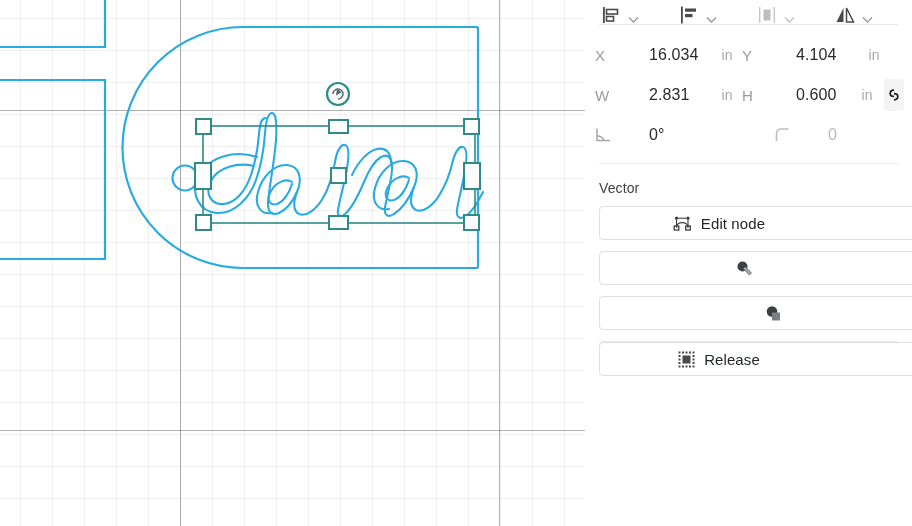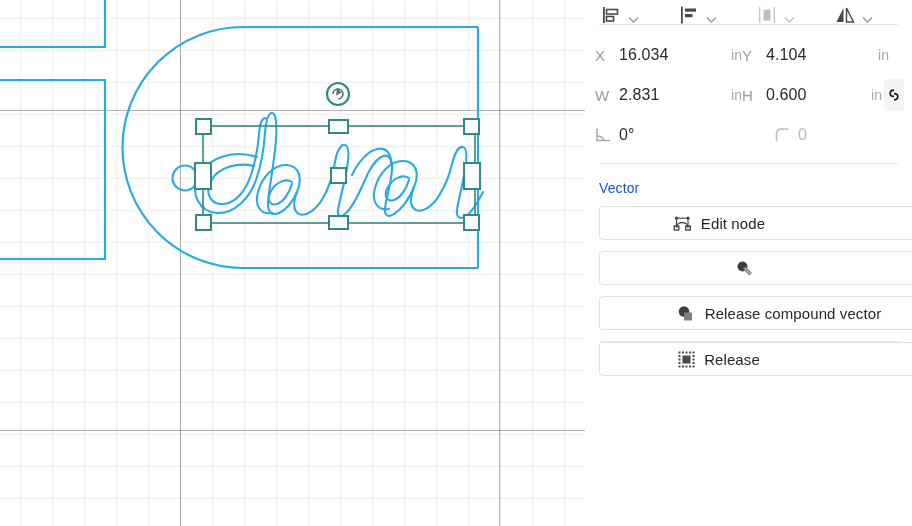--- a/index.html
+++ b/index.html
@@ -141,45 +141,46 @@
     font-size: 15px;
     line-height: 1;
   }
   .xform-value {
     flex: 1 1 auto;
     font-size: 16px;
     color: #2b2b2b;
     letter-spacing: 0.1px;
     padding-left: 2px;
     cursor: text;
+    margin-left: 30px;
   }
   .xform-value.muted { color: #b9b9b9; }
   .xform-unit {
     flex: 0 0 30px;
     font-size: 14px;
     color: #a8a8a8;
-    text-align: right;
+    text-align: center;
   }
   .lock-btn {
     width: 30px;
     height: 32px;
     background: #f4f4f4;
     border-radius: 4px;
     display: flex;
     align-items: center;
     justify-content: center;
     margin-left: 2px;
     cursor: pointer;
     overflow: hidden;
   }
 
   
   .section-title {
     font-size: 14px;
-    color: #1d4ed8;
+    color: #404040;
     padding: 16px 0 10px 14px;
     letter-spacing: 0.1px;
   }
 
   .panel-btn {
     position: relative;
     display: flex;
     align-items: center;
     justify-content: center;
     height: 34px;
@@ -485,21 +486,20 @@
         </span>
       </div>
 
       <div class="panel-btn btn-shift-3">
         <span class="btn-icon">
           <svg width="19" height="17" viewBox="0 0 19 17">
             <circle cx="7" cy="6.5" r="5.3" fill="#3c4043"></circle>
             <rect x="7" y="7.5" width="8" height="8" fill="#7b7f83"></rect>
           </svg>
         </span>
-        <span class="btn-label">Release compound vector</span>
       </div>
     </div>
 
     <div class="panel-divider" style="margin-top:4px;"></div>
 
     <div id="quick-section">
 
       <div class="panel-btn btn-shift-4">
         <span class="btn-icon">
           <svg width="17" height="17" viewBox="0 0 17 17">

